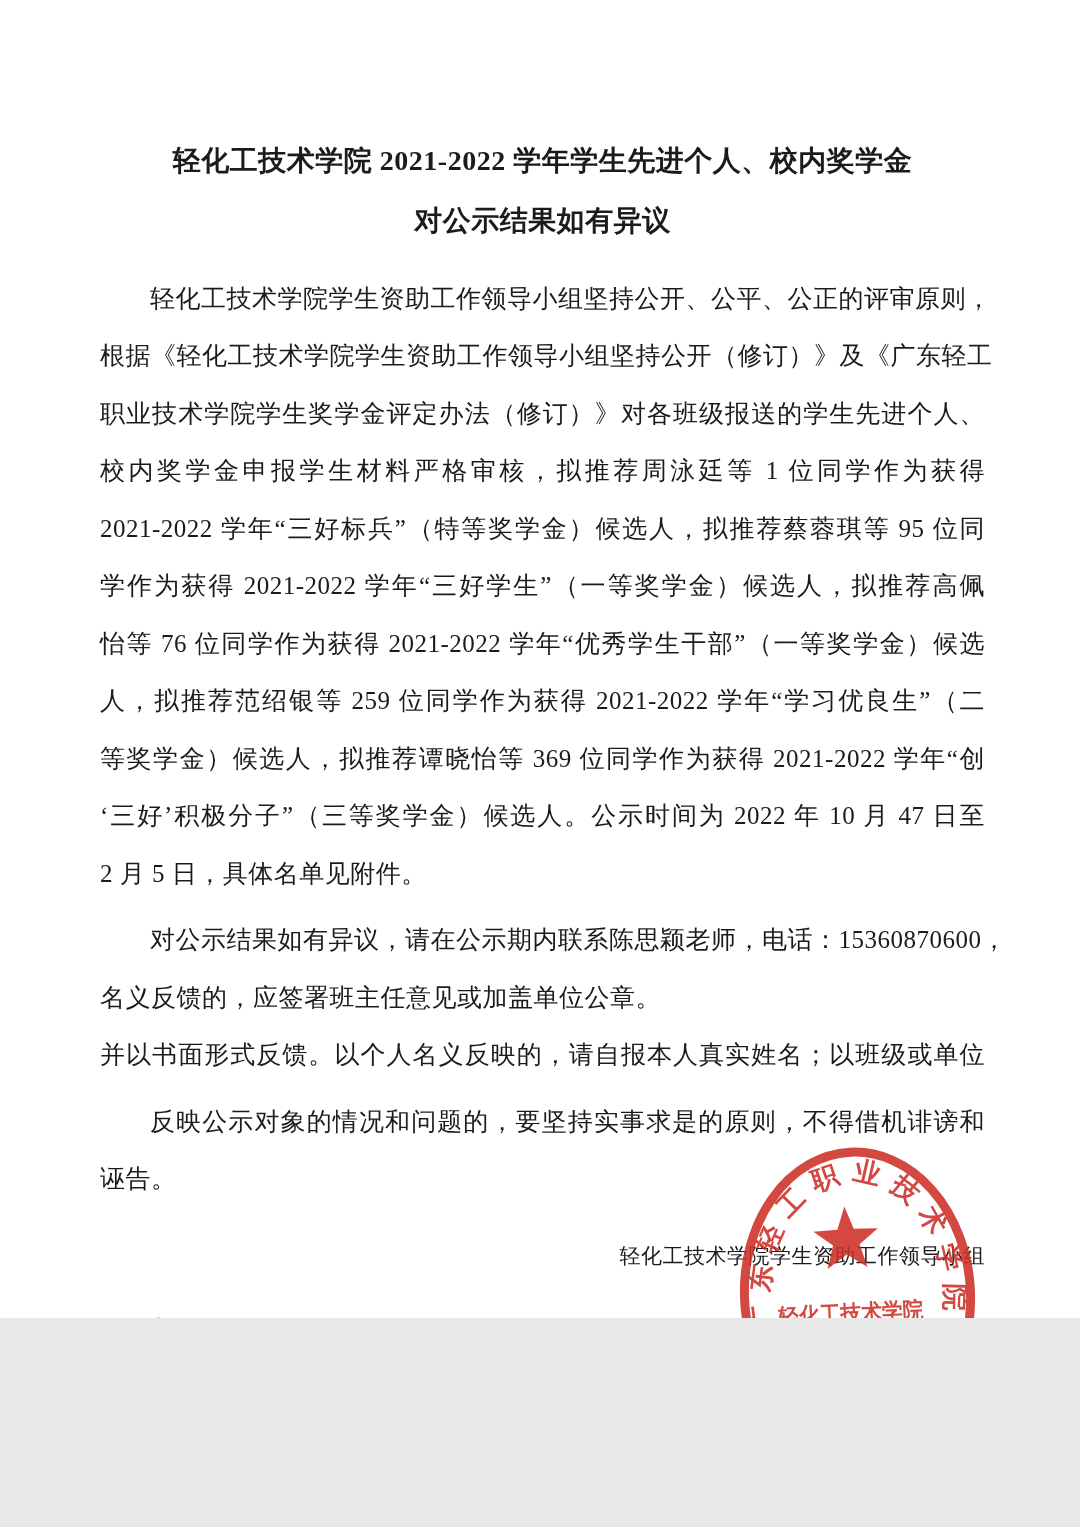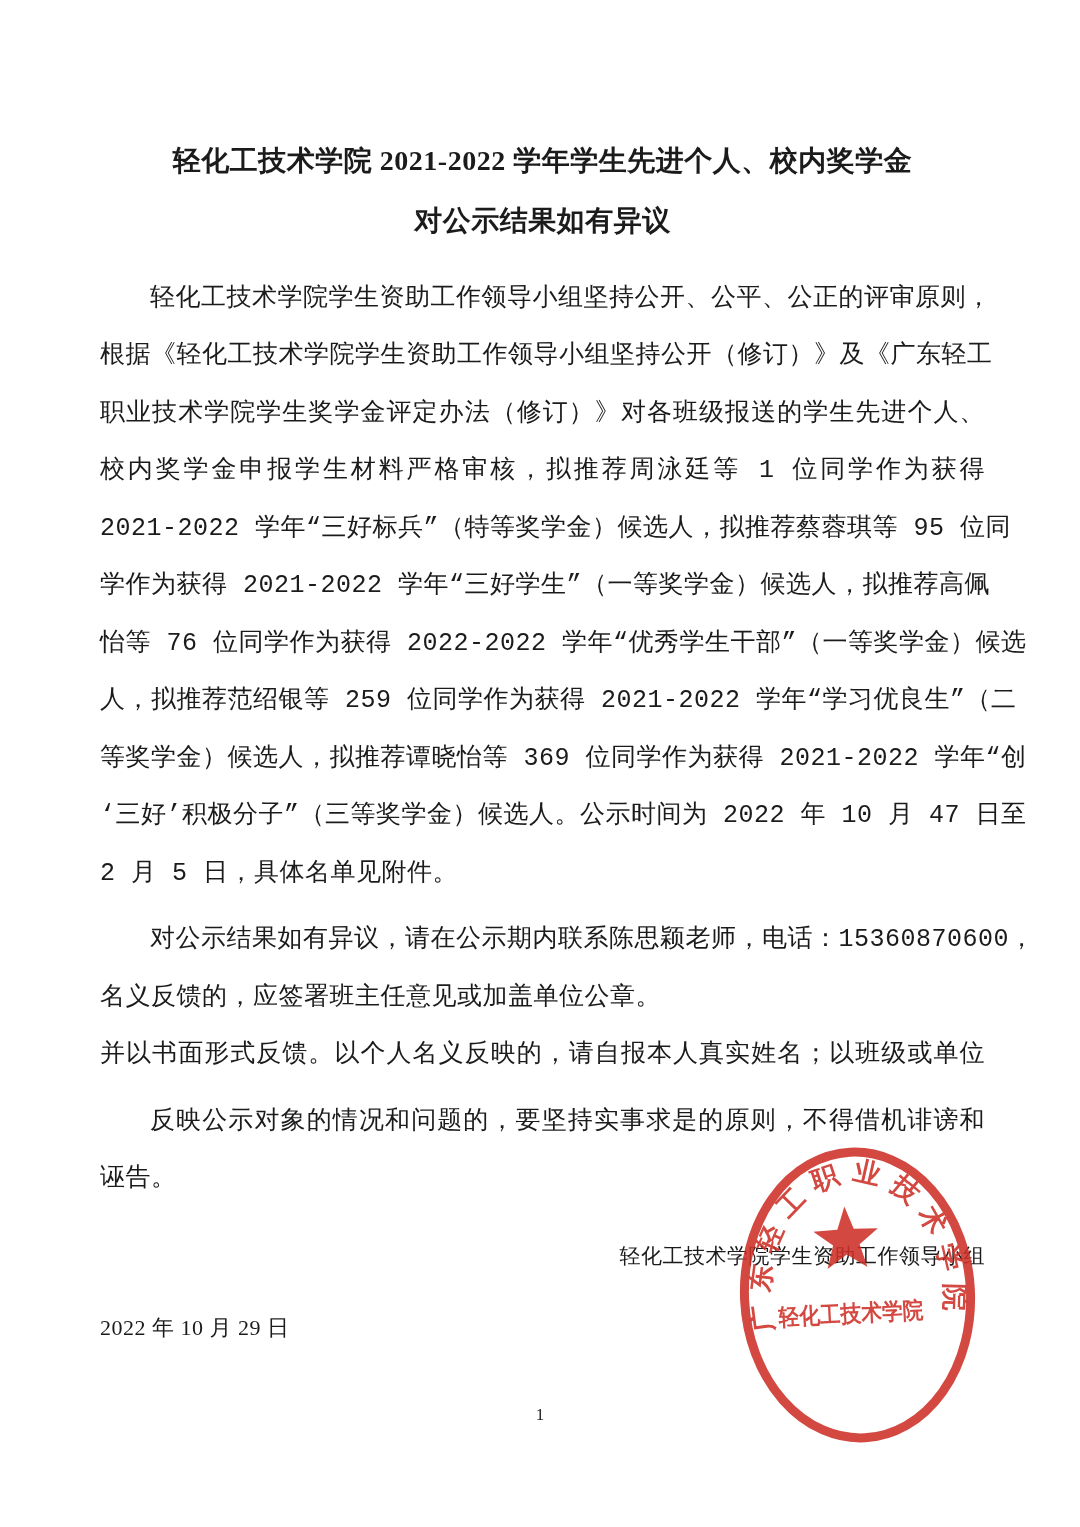--- a/index.html
+++ b/index.html
@@ -1,37 +1,37 @@
 <!DOCTYPE html>
 <html><head>
 <meta charset="utf-8">
 <style>
   html,body { margin:0; padding:0; background:#e8e8e8; }
   .page {
     position:relative;
-    width:1080px; height:1527px;
+    width:1080px; height:1318px;
     margin:0 auto;
     background:#ffffff;
     font-family:"Liberation Serif","DejaVu Serif",serif;
     color:#1b1b1b;
     overflow:hidden;
   }
   .content {
     position:absolute;
     left:100px; top:112px;
     width:885px;
   }
   .doc-title {
     font-size:28px;
     font-weight:bold;
     line-height:60px;
     text-align:center;
     letter-spacing:0.5px;
   }
-  .body-text { margin-top:0;font-family:Liberation Mono, monospace; }
+  .body-text { margin-top:0; }
   .paragraph { margin:0; }
   .paragraph + .paragraph { margin-top:9px; }
   .line {
     font-size:25px;
     line-height:57.5px;
     text-align:justify;
     text-align-last:justify;
     text-justify:inter-character;
     white-space:nowrap;
     letter-spacing:0.5px;
@@ -95,21 +95,21 @@
     </h1>
 
     <div class="body-text">
       <div class="paragraph">
           <div class="line first">轻化工技术学院学生资助工作领导小组坚持公开、公平、公正的评审原则，</div>
           <div class="line">根据《轻化工技术学院学生资助工作领导小组坚持公开（修订）》及《广东轻工</div>
           <div class="line">职业技术学院学生奖学金评定办法（修订）》对各班级报送的学生先进个人、</div>
           <div class="line">校内奖学金申报学生材料严格审核，拟推荐周泳廷等 1 位同学作为获得</div>
           <div class="line">2021-2022 学年“三好标兵”（特等奖学金）候选人，拟推荐蔡蓉琪等 95 位同</div>
           <div class="line">学作为获得 2021-2022 学年“三好学生”（一等奖学金）候选人，拟推荐高佩</div>
-          <div class="line">怡等 76 位同学作为获得 2022-2022 学年“优秀学生干部”（一等奖学金）候选</div>
+          <div class="line">怡等 76 位同学作为获得 2021-2022 学年“优秀学生干部”（一等奖学金）候选</div>
           <div class="line">人，拟推荐范绍银等 259 位同学作为获得 2021-2022 学年“学习优良生”（二</div>
           <div class="line">等奖学金）候选人，拟推荐谭晓怡等 369 位同学作为获得 2021-2022 学年“创</div>
           <div class="line">‘三好’积极分子”（三等奖学金）候选人。公示时间为 2022 年 10 月 47 日至</div>
           <div class="line last">2 月 5 日，具体名单见附件。</div>
         </div>
       <div class="paragraph">
           <div class="line first">对公示结果如有异议，请在公示期内联系陈思颖老师，电话：15360870600，</div>
           <div class="line last">名义反馈的，应签署班主任意见或加盖单位公章。</div>
           <div class="line">并以书面形式反馈。以个人名义反映的，请自报本人真实姓名；以班级或单位</div>
         </div>

